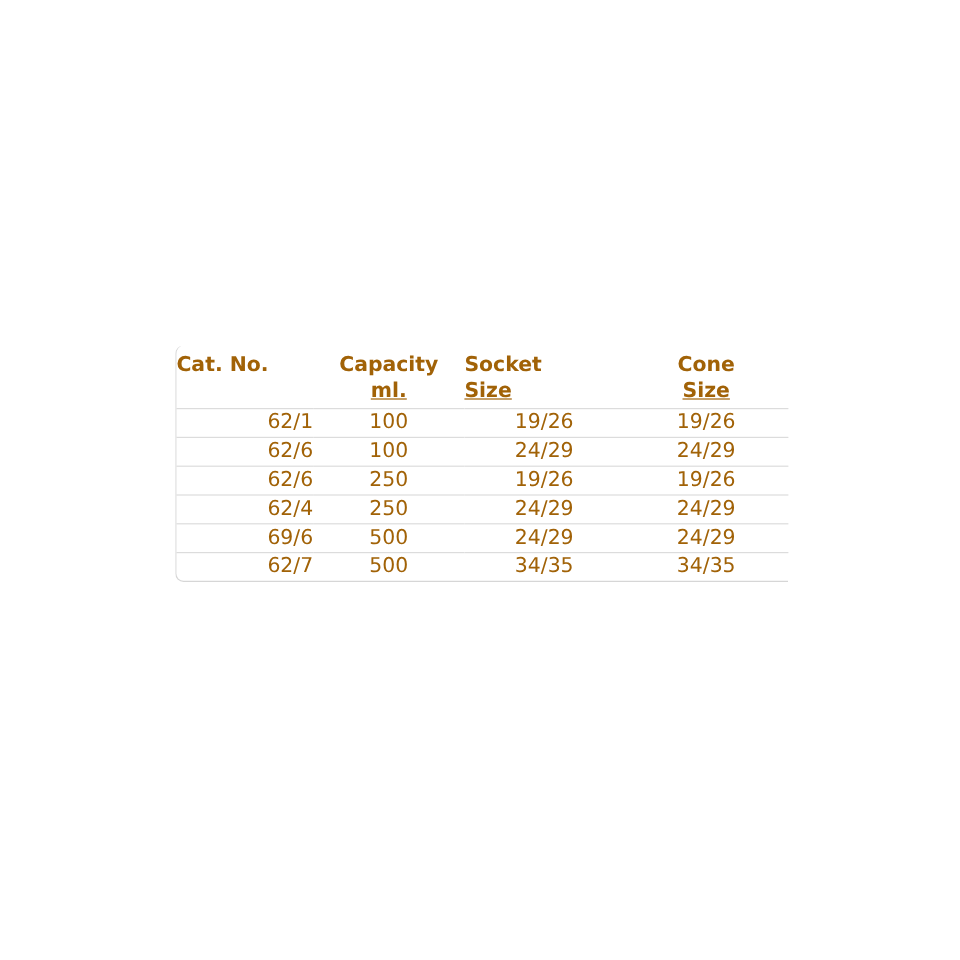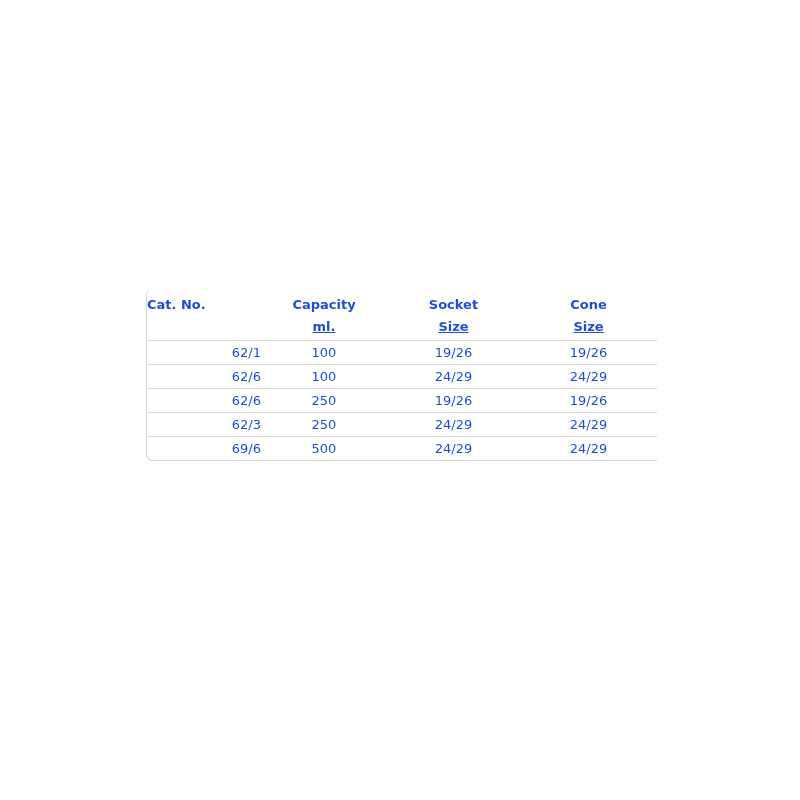--- a/index.html
+++ b/index.html
@@ -30,22 +30,22 @@
   table.spec {
     border-collapse: collapse;
     width: 510px;
     table-layout: fixed;
   }
 
   table.spec th,
   table.spec td {
     padding: 0;
     margin: 12px;
-    color: #1d4ed8;
-    font-size: 13px;
+    color: #a16207;
+    font-size: 17px;
     line-height: 21.5px;
     white-space: nowrap;
   }
 
   table.spec thead th {
     font-weight: bold;
     vertical-align: top;
     padding-top: 6px;
     padding-bottom: 3px;
     border-bottom: 1px solid #dcdcdc;
@@ -67,21 +67,21 @@
   col.c-socket { width: 133px; }
   col.c-cone   { width: 137px; }
 
   .col-cat    { text-align: right;   padding-left: 8px; }
   .col-cap    { text-align: center; }
   .col-socket { text-align: center; }
   .col-cone   { text-align: center; }
 
   th.col-cat    { text-align: left;   padding-left: 8px; }
   th.col-cap    { text-align: center; padding-right: 2px; }
-  th.col-socket { text-align: center; padding-right: 6px; }
+  th.col-socket { text-align: left; padding-right: 6px; }
   th.col-cone   { text-align: center; padding-right: 30px; }
 
   td.col-cap    { padding-right: 4px; }
   td.col-socket { padding-right: 4px; }
   td.col-cone   { padding-right: 30px; }
 
   .hdr-line1 { display: block; }
   .hdr-line2 { display: block; text-decoration: underline; }
 </style>
 </head>
@@ -128,26 +128,32 @@
         <td class="col-socket">24/29</td>
         <td class="col-cone">24/29</td>
       </tr>
       <tr>
         <td class="col-cat">62/6</td>
         <td class="col-cap">250</td>
         <td class="col-socket">19/26</td>
         <td class="col-cone">19/26</td>
       </tr>
       <tr>
-        <td class="col-cat">62/3</td>
+        <td class="col-cat">62/4</td>
         <td class="col-cap">250</td>
         <td class="col-socket">24/29</td>
         <td class="col-cone">24/29</td>
       </tr>
       <tr>
         <td class="col-cat">69/6</td>
         <td class="col-cap">500</td>
         <td class="col-socket">24/29</td>
         <td class="col-cone">24/29</td>
       </tr>
+      <tr>
+        <td class="col-cat">62/7</td>
+        <td class="col-cap">500</td>
+        <td class="col-socket">34/35</td>
+        <td class="col-cone">34/35</td>
+      </tr>
     </tbody>
   </table>
 </div>
 
 </body></html>

